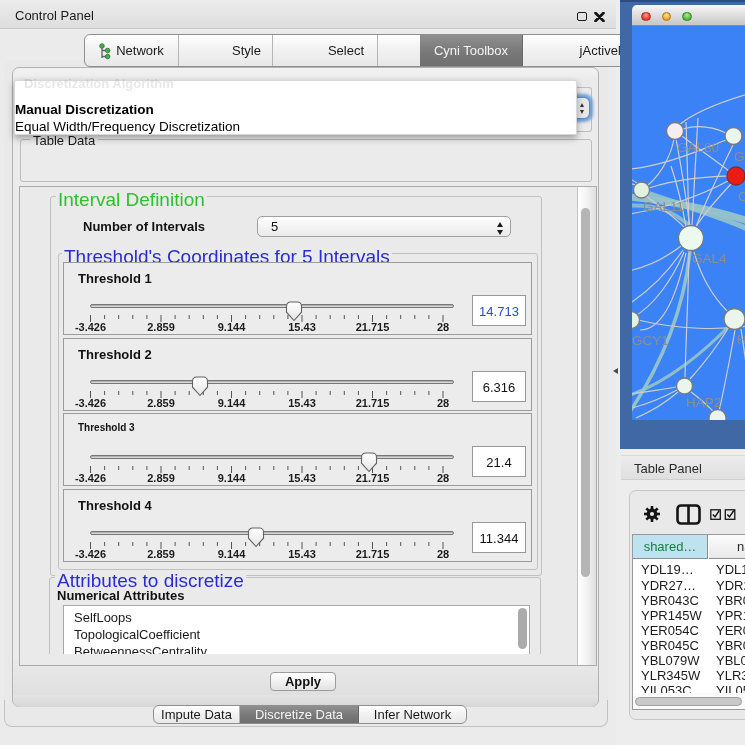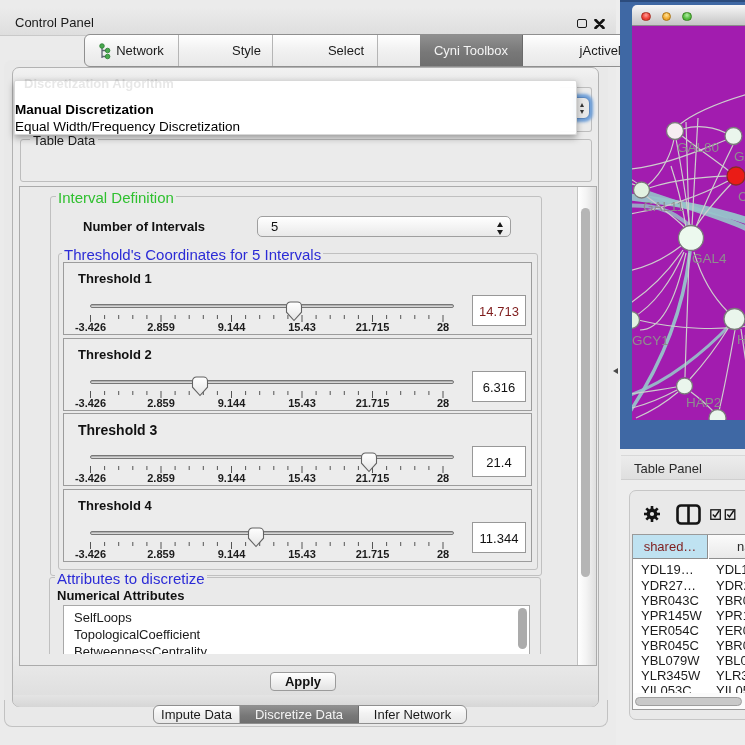--- a/index.html
+++ b/index.html
@@ -1,27 +1,27 @@
 <!DOCTYPE html>
 <html><head><meta charset="utf-8"><style>
 *{margin:0;padding:0;box-sizing:border-box;}
 html,body{width:745px;height:745px;font-family:"Liberation Sans",sans-serif;background:#ededed;overflow:hidden;}
 .abs{position:absolute;}
 .seg{position:absolute;display:flex;border:1px solid #8f8f8f;border-radius:6px;background:linear-gradient(#ffffff,#f2f2f2 45%,#e8e8e8);overflow:hidden;}
 .seg>div{display:flex;align-items:center;justify-content:center;font-size:13px;color:#1a1a1a;border-right:1px solid #b5b5b5;}
 .seg>div:last-child{border-right:none;}
 .seg .sel{background:linear-gradient(#909090,#787878 55%,#6f6f6f);color:#f4f4f4;border-right:1px solid #6a6a6a;text-align:center;}
 .combo{position:absolute;border:1px solid #9f9f9f;border-radius:5px;background:linear-gradient(#ffffff,#f4f4f4 50%,#e9e9e9);font-size:13px;color:#111;}
-.gt{position:absolute;font-size:15px;}
+.gt{position:absolute;font-size:19px;}
 </style></head>
 <body>
 
 <div class="abs" style="left:0;top:0;width:616px;height:745px;background:#ebebeb;">
 
-  <div class="abs" style="left:0;top:8px;width:616px;height:28px;background:linear-gradient(#ebebeb,#dedede);border-bottom:1px solid #c9c9c9;">
+  <div class="abs" style="left:0;top:1px;width:616px;height:28px;background:linear-gradient(#ebebeb,#dedede);border-bottom:1px solid #c9c9c9;">
     <div class="abs" style="left:15px;top:7px;font-size:13px;color:#1a1a1a;">Control Panel</div>
     <div class="abs" style="left:577px;top:11px;width:10px;height:9px;border:1.6px solid #1a1a1a;border-radius:2px;"></div>
     <svg class="abs" style="left:594px;top:11px;" width="11" height="10" viewBox="0 0 11 10">
         <path d="M 1.5,1 L 9.5,9 M 9.5,1 L 1.5,9" stroke="#111" stroke-width="2.6" stroke-linecap="round"></path>
       </svg>
   </div>
 
   <div class="abs" style="left:4px;top:60px;width:604px;height:667px;border-radius:8px;background:#e9e9e9;"></div>
   <div class="abs" style="left:4px;top:700px;width:604px;height:27px;border:1px solid #c2c2c2;border-top:none;border-radius:0 0 8px 8px;"></div>
 
@@ -93,21 +93,21 @@
  <svg style="position:absolute;left:221.0px;top:37.5px;" width="19" height="21">
    <defs>
           <linearGradient id="th1" x1="0" y1="0" x2="0" y2="1">
             <stop offset="0" stop-color="#ffffff"></stop>
             <stop offset="0.5" stop-color="#f2f2f2"></stop>
             <stop offset="1" stop-color="#e4e4e4"></stop>
           </linearGradient>
         </defs>
    <path d="M 1.5,5 a4,4 0 0 1 4,-4 h7 a4,4 0 0 1 4,4 v6.2 L 9,19.5 L 1.5,11.2 z" fill="url(#th1)" stroke="#636363" stroke-width="1.1"></path>
  </svg>
- <div style="position:absolute;left:408px;top:32px;width:54px;height:31px;border:1px solid #989898;background:#fff;text-align:center;line-height:31px;font-size:13px;color:#7f1d1d;">14.713</div>
+ <div style="position:absolute;left:408px;top:32px;width:54px;height:31px;border:1px solid #989898;background:#fff;text-align:center;line-height:31px;font-size:13px;color:#1d4ed8;">14.713</div>
 </div>
 
 <div style="position:absolute;left:63px;top:337.5px;width:469px;height:73px;border:1px solid #9c9c9c;background:#ececec;">
  <div style="position:absolute;left:14px;top:8px;font-size:13px;font-weight:bold;color:#111;">Threshold 2</div>
  <div style="position:absolute;left:26px;top:41px;width:364px;height:4px;border:1px solid #777;border-radius:3px;background:linear-gradient(#999,#cccccc 50%,#e0e0e0);"></div>
  <svg style="position:absolute;left:0;top:52px;" width="469" height="9">
         <line x1="26.5" y1="0" x2="26.5" y2="7" stroke="#555" stroke-width="1"></line>
         <line x1="40.6" y1="0" x2="40.6" y2="4" stroke="#555" stroke-width="1"></line>
         <line x1="54.7" y1="0" x2="54.7" y2="4" stroke="#555" stroke-width="1"></line>
         <line x1="68.8" y1="0" x2="68.8" y2="4" stroke="#555" stroke-width="1"></line>
@@ -147,21 +147,21 @@
             <stop offset="0.5" stop-color="#f2f2f2"></stop>
             <stop offset="1" stop-color="#e4e4e4"></stop>
           </linearGradient>
         </defs>
    <path d="M 1.5,5 a4,4 0 0 1 4,-4 h7 a4,4 0 0 1 4,4 v6.2 L 9,19.5 L 1.5,11.2 z" fill="url(#th2)" stroke="#636363" stroke-width="1.1"></path>
  </svg>
  <div style="position:absolute;left:408px;top:32px;width:54px;height:31px;border:1px solid #989898;background:#fff;text-align:center;line-height:31px;font-size:13px;color:#111;">6.316</div>
 </div>
 
 <div style="position:absolute;left:63px;top:413px;width:469px;height:73px;border:1px solid #9c9c9c;background:#ececec;">
- <div style="position:absolute;left:14px;top:8px;font-size:14px;font-weight:bold;color:#111;">Threshold 3</div>
+ <div style="position:absolute;left:14px;top:8px;font-size:10px;font-weight:bold;color:#111;">Threshold 3</div>
  <div style="position:absolute;left:26px;top:41px;width:364px;height:4px;border:1px solid #777;border-radius:3px;background:linear-gradient(#999,#cccccc 50%,#e0e0e0);"></div>
  <svg style="position:absolute;left:0;top:52px;" width="469" height="9">
         <line x1="26.5" y1="0" x2="26.5" y2="7" stroke="#555" stroke-width="1"></line>
         <line x1="40.6" y1="0" x2="40.6" y2="4" stroke="#555" stroke-width="1"></line>
         <line x1="54.7" y1="0" x2="54.7" y2="4" stroke="#555" stroke-width="1"></line>
         <line x1="68.8" y1="0" x2="68.8" y2="4" stroke="#555" stroke-width="1"></line>
         <line x1="82.9" y1="0" x2="82.9" y2="4" stroke="#555" stroke-width="1"></line>
         <line x1="97.0" y1="0" x2="97.0" y2="7" stroke="#555" stroke-width="1"></line>
         <line x1="111.1" y1="0" x2="111.1" y2="4" stroke="#555" stroke-width="1"></line>
         <line x1="125.2" y1="0" x2="125.2" y2="4" stroke="#555" stroke-width="1"></line>
@@ -299,21 +299,21 @@
 
 <div class="abs" style="left:620px;top:0;width:125px;height:449px;background:#3f68a4;"></div>
 <div class="abs" style="left:620px;top:0;width:125px;height:2px;background:#2c4c7d;"></div>
 
 <div class="abs" style="left:632px;top:5px;width:113px;height:415px;border-radius:5px 0 0 0;overflow:hidden;">
   <div class="abs" style="left:0;top:0;width:113px;height:21px;background:linear-gradient(#f7f7f7,#d2d2d2 75%,#c6c6c6);border-bottom:1px solid #8b8b8b;">
     <div class="abs" style="left:9px;top:6.5px;width:9.5px;height:9.5px;border-radius:50%;background:radial-gradient(circle at 50% 32%,#ff9e96,#ee443a 55%,#d52f24);border:0.8px solid #a92a1f;"></div>
     <div class="abs" style="left:29.5px;top:6.5px;width:9.5px;height:9.5px;border-radius:50%;background:radial-gradient(circle at 50% 32%,#ffe39a,#f3ae37 55%,#dd9622);border:0.8px solid #ad7511;"></div>
     <div class="abs" style="left:50px;top:6.5px;width:9.5px;height:9.5px;border-radius:50%;background:radial-gradient(circle at 50% 32%,#b4eda4,#59bf45 55%,#3fa72d);border:0.8px solid #35851f;"></div>
   </div>
-  <div class="abs" style="left:0;top:21px;width:113px;height:394px;background:#a21caf;">
+  <div class="abs" style="left:0;top:21px;width:113px;height:394px;background:#3b82f6;">
     <svg width="113" height="394" viewBox="632 26 113 394">
       <path d="M 620,196 C 670,201 715,210 748,221" fill="none" stroke="#97c4ca" stroke-width="7" stroke-opacity="0.95"></path>
         <path d="M 638,190 C 690,208 722,217 748,229" fill="none" stroke="#97c4ca" stroke-width="5.5" stroke-opacity="0.9"></path>
         <path d="M 690,251 C 685,298 668,355 629,413" fill="none" stroke="#97c4ca" stroke-width="3.5" stroke-opacity="0.95"></path>
         <path d="M 627,396 C 668,383 707,349 731,324" fill="none" stroke="#97c4ca" stroke-width="3" stroke-opacity="0.9"></path>
         <path d="M 620,206 C 650,204 670,207 692,228" fill="none" stroke="#97c4ca" stroke-width="4" stroke-opacity="0.8"></path>
         <path d="M 748,94 C 714,104 690,116 679,125" fill="none" stroke="#cdcdcd" stroke-width="1.2" stroke-opacity="1.0"></path>
         <path d="M 676,139 C 682,170 687,205 690,228" fill="none" stroke="#cdcdcd" stroke-width="1.2" stroke-opacity="1.0"></path>
         <path d="M 682,136 C 700,150 722,165 730,172" fill="none" stroke="#cdcdcd" stroke-width="1.2" stroke-opacity="1.0"></path>
         <path d="M 683,129 C 700,124 715,128 726,133" fill="none" stroke="#cdcdcd" stroke-width="1.2" stroke-opacity="1.0"></path>
@@ -384,21 +384,21 @@
   <line x1="12.5" y1="1.5" x2="12.5" y2="19.5" stroke="#151515" stroke-width="2.6"></line>
 </svg>
 <svg class="abs" style="left:710px;top:508px;" width="31" height="12" viewBox="0 0 31 12">
   <rect x="0.8" y="1.8" width="9.5" height="9.5" fill="none" stroke="#151515" stroke-width="1.3"></rect>
   <path d="M 2.8,6.5 L 5,8.8 L 9.3,2.5" fill="none" stroke="#151515" stroke-width="1.4"></path>
   <rect x="15.3" y="1.8" width="9.5" height="9.5" fill="none" stroke="#151515" stroke-width="1.3"></rect>
   <path d="M 17.3,6.5 L 19.5,8.8 L 23.8,2.5" fill="none" stroke="#151515" stroke-width="1.4"></path>
 </svg>
 
 <div class="abs" style="left:632px;top:534px;width:113px;height:176px;background:#fff;border-top:1px solid #9a9a9a;border-left:1px solid #9a9a9a;border-bottom:1px solid #9a9a9a;overflow:hidden;">
-  <div class="abs" style="left:0;top:0;width:75px;height:24px;background:#bfe2f1;border-right:1px solid #8e8e8e;border-bottom:1px solid #8e8e8e;text-align:center;line-height:24px;font-size:13px;color:#7f1d1d;">shared…</div>
+  <div class="abs" style="left:0;top:0;width:75px;height:24px;background:#bfe2f1;border-right:1px solid #8e8e8e;border-bottom:1px solid #8e8e8e;text-align:center;line-height:24px;font-size:13px;color:#15803d;">shared…</div>
   <div class="abs" style="left:76px;top:0;width:37px;height:24px;background:linear-gradient(#fbfbfb,#e9e9e9);border-bottom:1px solid #8e8e8e;font-size:13px;color:#2b2b2b;">
       <span style="position:absolute;left:28px;top:4px;">name</span>
     </div>
 </div>
 <div style="position:absolute;left:641px;top:562px;font-size:13px;color:#1c1c1c;">YDL19…</div>
 <div style="position:absolute;left:716px;top:562px;font-size:13px;color:#1c1c1c;white-space:nowrap;">YDL194W</div>
 <div style="position:absolute;left:641px;top:578px;font-size:13px;color:#1c1c1c;">YDR27…</div>
 <div style="position:absolute;left:716px;top:578px;font-size:13px;color:#1c1c1c;white-space:nowrap;">YDR277C</div>
 <div style="position:absolute;left:641px;top:593px;font-size:13px;color:#1c1c1c;">YBR043C</div>
 <div style="position:absolute;left:716px;top:593px;font-size:13px;color:#1c1c1c;white-space:nowrap;">YBR043C</div>

